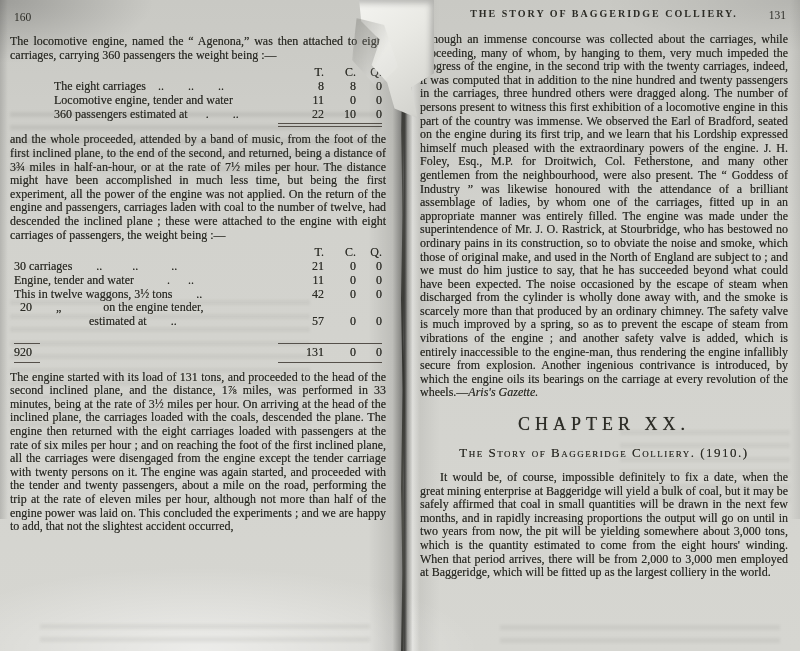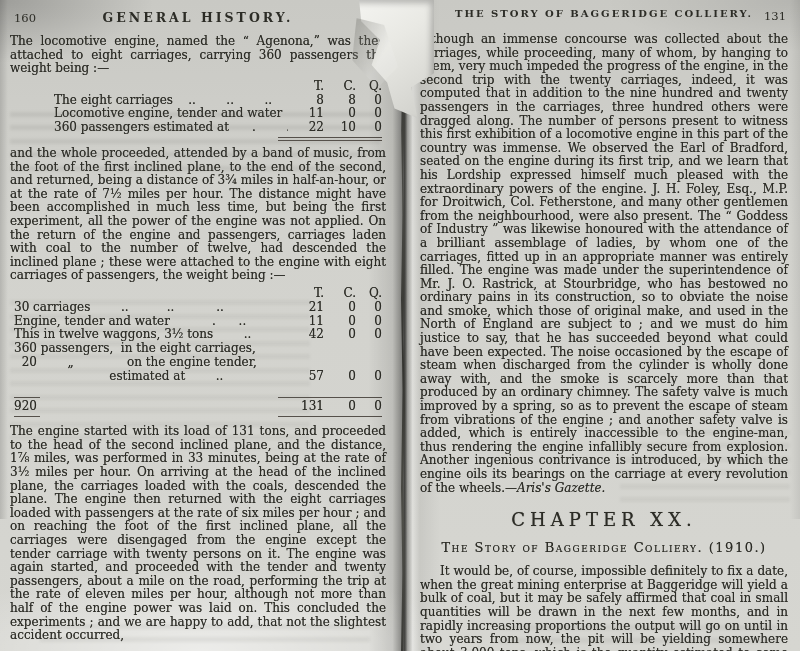--- a/index.html
+++ b/index.html
@@ -8,21 +8,21 @@
     width:800px;height:651px;
     overflow:hidden;
     font-family:"DejaVu Serif","Liberation Serif",serif;
     color:#2c2c26;
     background:
       radial-gradient(ellipse 220px 90px at 0% 0%, rgba(0,0,0,0.22), transparent 70%),
       radial-gradient(ellipse 260px 70px at 100% 0%, rgba(0,0,0,0.10), transparent 75%),
       radial-gradient(ellipse 400px 120px at 25% 100%, rgba(255,255,255,0.55), transparent 70%),
       linear-gradient(180deg,#c9c9c4 0%, #d2d2cd 35%, #d6d6d1 100%);
   }
-  .page{position:absolute;top:0;height:519px;box-sizing:border-box;}
+  .page{position:absolute;top:0;height:519px;box-sizing:border-box;font-family:Liberation Serif, serif;}
   .page-left{left:0;width:398px;padding:10px 12px 0 10px;
     background:linear-gradient(to right, rgba(0,0,0,0.14) 0, rgba(0,0,0,0) 8px);}
   .page-right{left:412px;width:388px;padding:8px 12px 0 8px;
     background:linear-gradient(to left, rgba(0,0,0,0.07) 0, rgba(0,0,0,0) 10px);}
   
   .gutter{position:absolute;top:0;left:368px;width:72px;height:651px;pointer-events:none;
     background:linear-gradient(to right,
       rgba(0,0,0,0) 0%, rgba(0,0,0,0.10) 34%, rgba(0,0,0,0.38) 47%,
       rgba(20,20,18,0.78) 51%, rgba(0,0,0,0.25) 55%,
       rgba(255,255,255,0.25) 62%, rgba(0,0,0,0.06) 72%, rgba(0,0,0,0) 100%);}
@@ -73,21 +73,20 @@
     margin:0 0 10px 0;text-shadow:0 0 0.6px rgba(44,44,38,0.65);}
 </style>
 </head>
 <body>
 
 <div class="scan">
 
   <div class="page page-left">
     <div class="page-header">
       <span class="page-no left">160</span>
-      <span class="running-title">GENERAL HISTORY.</span>
     </div>
 
     <p class="para">The locomotive engine, named the “ Agenona,” was then attached to eight carriages, carrying 360 passengers the weight being :—</p>
 
     <div class="wtable t1">
       <div class="trow thead">
         <span class="tlabel"></span>
         <span class="tnum t">T.</span>
         <span class="tnum c">C.</span>
         <span class="tnum q">Q.</span>
@@ -133,26 +132,20 @@
         <span class="tlabel">Engine, tender and water           .      ..</span>
         <span class="tnum t">11</span>
         <span class="tnum c">0</span>
         <span class="tnum q">0</span>
       </div>
       <div class="trow">
         <span class="tlabel">This in twelve waggons, 3½ tons        ..</span>
         <span class="tnum t">42</span>
         <span class="tnum c">0</span>
         <span class="tnum q">0</span>
-      </div>
-      <div class="trow">
-        <span class="tlabel">360 passengers,  in the eight carriages,</span>
-        <span class="tnum t"></span>
-        <span class="tnum c"></span>
-        <span class="tnum q"></span>
       </div>
       <div class="trow">
         <span class="tlabel">  20        „              on the engine tender,</span>
         <span class="tnum t"></span>
         <span class="tnum c"></span>
         <span class="tnum q"></span>
       </div>
       <div class="trow">
         <span class="tlabel">                         estimated at        ..</span>
         <span class="tnum t">57</span>

